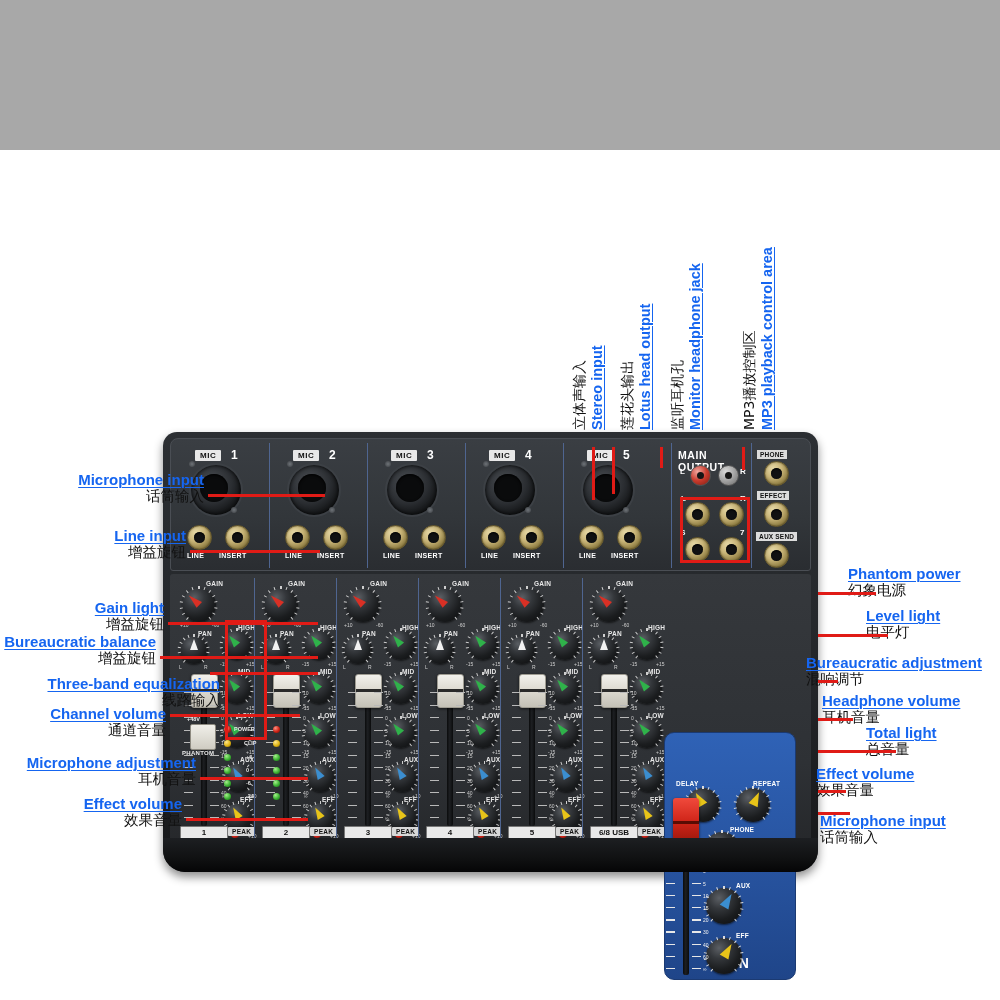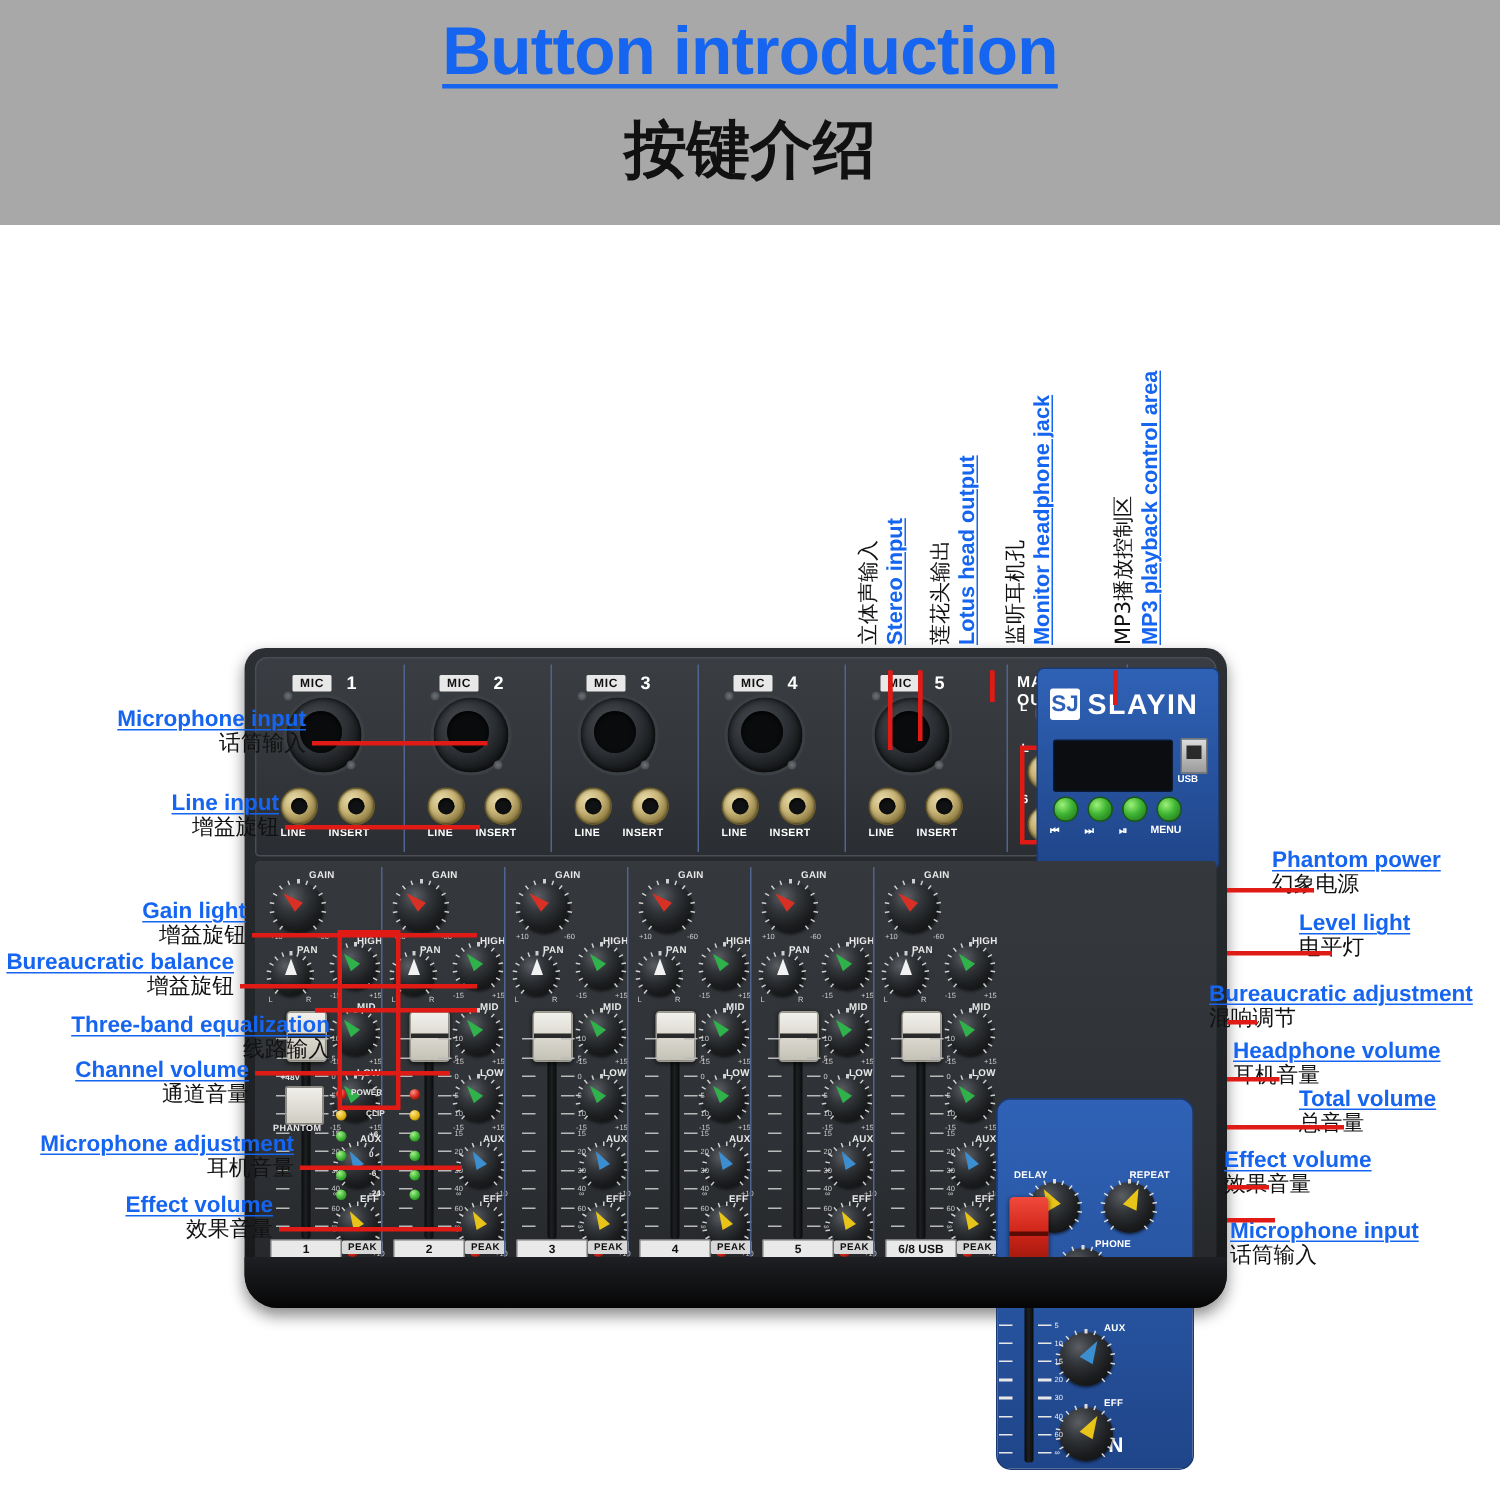--- a/index.html
+++ b/index.html
@@ -241,22 +241,20 @@
     background:linear-gradient(180deg,#1d1f22 0%,#101112 60%,#050506 100%);
     border-radius:0 0 22px 22px;
   }
 </style>
 </head>
 <body>
 
 <div id="stage">
 
   <div class="header">
-    <div class="header-en">Button introduction</div>
-    <div class="header-cn">按键介绍</div>
   </div>
 
   <div class="mixer">
     <div class="body-shell"></div>
 
     <div class="top-panel">
       <div id="mic-channels">
           <div class="mic-group" style="left: 8px;">
             <div class="mic-tag">MIC</div>
             <div class="mic-num">1</div>
@@ -362,37 +360,20 @@
 
       <div class="phone-sec">
         <div class="ptag" style="left:1px;top:11px;">PHONE</div>
         <div class="jack" style="left:8px;top:22px;"></div>
         <div class="ptag" style="left:1px;top:52px;">EFFECT</div>
         <div class="jack" style="left:8px;top:63px;"></div>
         <div class="ptag" style="left:0px;top:93px;">AUX SEND</div>
         <div class="jack" style="left:8px;top:104px;"></div>
       </div>
 
-      <div class="mp3">
-        <div class="brand-mark">SJ</div>
-        <div class="brand" style="left:33px;">SLAYIN</div>
-        <div class="lcd"></div>
-        <div class="usb"></div>
-        <div class="usb-lbl">USB</div>
-        <div id="mp3-buttons">
-            <div class="gbtn" style="left: 10px;"></div>
-            <div class="gblbl" style="left: 8px;">⏮</div>
-            <div class="gbtn" style="left: 33px;"></div>
-            <div class="gblbl" style="left: 31px;">⏭</div>
-            <div class="gbtn" style="left: 56px;"></div>
-            <div class="gblbl" style="left: 54px;">⏯</div>
-            <div class="gbtn" style="left: 79px;"></div>
-            <div class="gblbl" style="left: 75px;">MENU</div>
-          </div>
-      </div>
     </div>
 
     <div class="ctrl">
       <div id="strips">
           <div class="strip" style="left: 6px;">
             <div class="kl" style="left: 30px; top: 6px;">GAIN</div>
             <div class="knob" style="left: 6px; top: 14px; width: 34px; height: 34px;">
               <div class="ptr" style="left: 13px; top: 3.4px; border-left: 4px solid transparent; border-right: 4px solid transparent; border-bottom: 14.28px solid rgb(217, 48, 37); transform-origin: 4px 13.6px; transform: rotate(-48deg);"></div>
               <div style="position: absolute; left: 16.4px; top: -2px; width: 1.2px; height: 3px; background: rgb(207, 207, 207); transform-origin: 0.6px 19px; transform: rotate(-140deg);"></div>
               <div style="position: absolute; left: 16.4px; top: -2px; width: 1.2px; height: 3px; background: rgb(207, 207, 207); transform-origin: 0.6px 19px; transform: rotate(-120deg);"></div>
@@ -1730,21 +1711,21 @@
         <div class="en">Bureaucratic adjustment</div>
         <div class="cn">混响调节</div>
       </div>
       <div class="lead" style="left: 818px; top: 680px; width: 20px;"></div>
       <div class="cal left-align" style="left: 822px; top: 693px;">
         <div class="en">Headphone volume</div>
         <div class="cn">耳机音量</div>
       </div>
       <div class="lead" style="left: 818px; top: 718px; width: 35px;"></div>
       <div class="cal left-align" style="left: 866px; top: 725px;">
-        <div class="en">Total volume</div>
+        <div class="en">Total light</div>
         <div class="cn">总音量</div>
       </div>
       <div class="lead" style="left: 818px; top: 750px; width: 78px;"></div>
       <div class="cal left-align" style="left: 816px; top: 766px;">
         <div class="en">Effect volume</div>
         <div class="cn">效果音量</div>
       </div>
       <div class="lead" style="left: 818px; top: 790px; width: 28px;"></div>
       <div class="cal left-align" style="left: 820px; top: 813px;">
         <div class="en">Microphone input</div>

